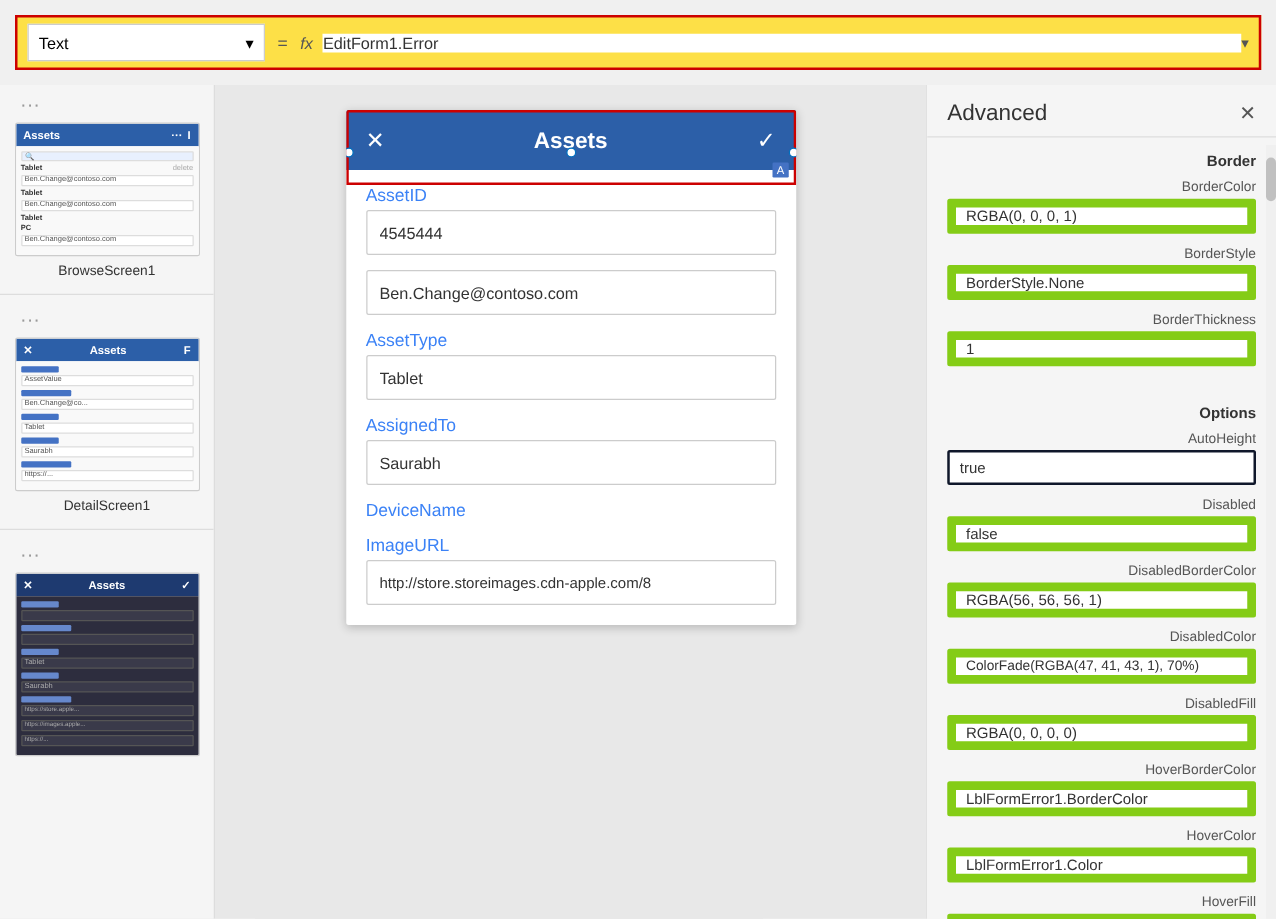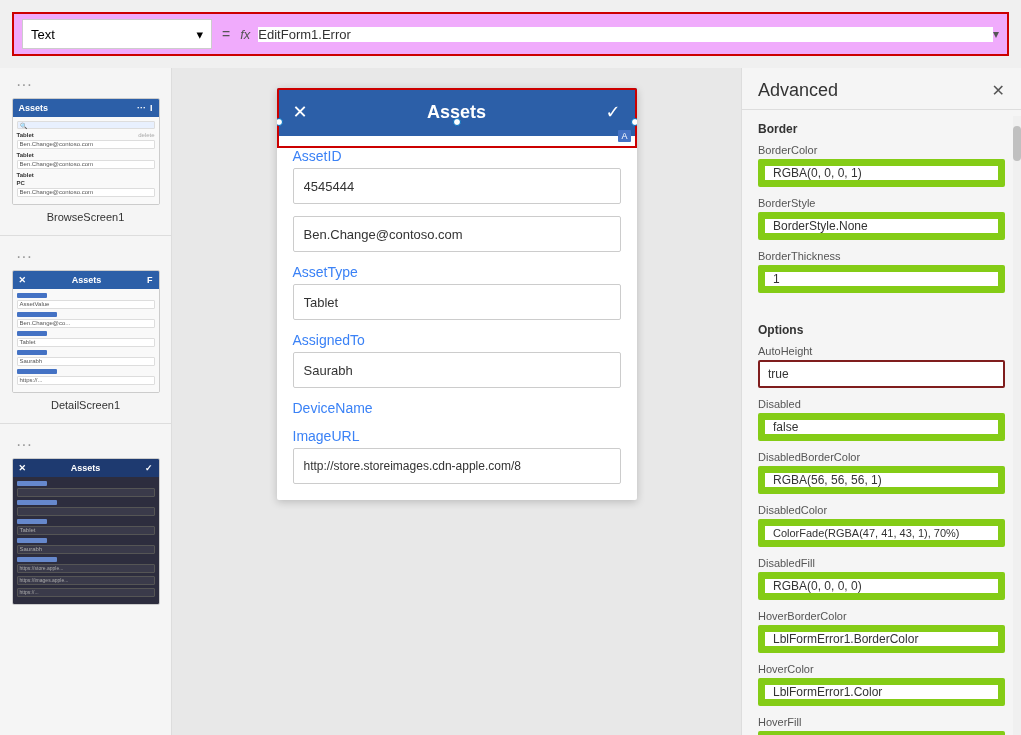--- a/index.html
+++ b/index.html
@@ -12,21 +12,21 @@
       position: relative;
     }
 
     
     .formula-bar {
       position: absolute;
       top: 12px;
       left: 12px;
       right: 12px;
       height: 44px;
-      background: #f0abfc;
+      background: #fde047;
       border: 2px solid #cc0000;
       display: flex;
       align-items: center;
       padding: 0 8px;
       z-index: 100;
     }
     .formula-dropdown {
       width: 190px;
       height: 30px;
       border: 1px solid #ccc;
@@ -335,21 +335,21 @@
       background: #fff;
       border: 7px solid #84cc16;
       border-radius: 2px;
       padding: 0 8px;
       font-size: 12px;
       color: #333;
       display: flex;
       align-items: center;
     }
     .prop-value-highlighted {
-      border: 2px solid #7f1d1d;
+      border: 2px solid #0f172a;
       background: #fff;
     }
 
     
     .screen-thumb-3 .screen-thumb-header {
       background: #1a3a6b;
     }
     .screen-thumb-3 .screen-thumb-body {
       background: #2c2c3c;
     }
@@ -514,21 +514,21 @@
         </div>
         <div class="field-group">
           <div class="field-label">ImageURL</div>
           <input class="field-input field-input-long" type="text" value="http://store.storeimages.cdn-apple.com/8" style="">
         </div>
       </div>
     </div>
 
   </div>
 
-  <div class="right-panel" style="position:relative;">
+  <div class="right-panel" style="position:relative;text-align:right;">
     <div class="right-panel-header">
       <span class="right-panel-title">Advanced</span>
       <span class="right-panel-close">✕</span>
     </div>
 
     <div style="position:absolute; right:0; top:48px; width:8px; bottom:0; background:#f0f0f0;">
       <div style="width:8px; height:35px; background:#c0c0c0; border-radius:4px; margin-top:10px;"></div>
     </div>
 
     <div class="prop-section">

